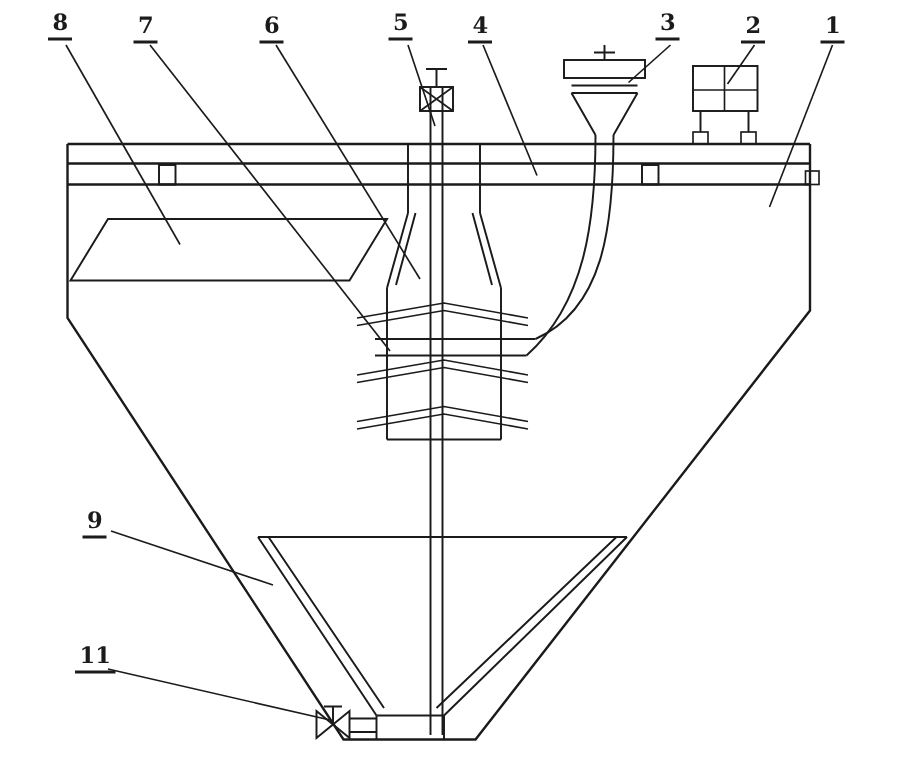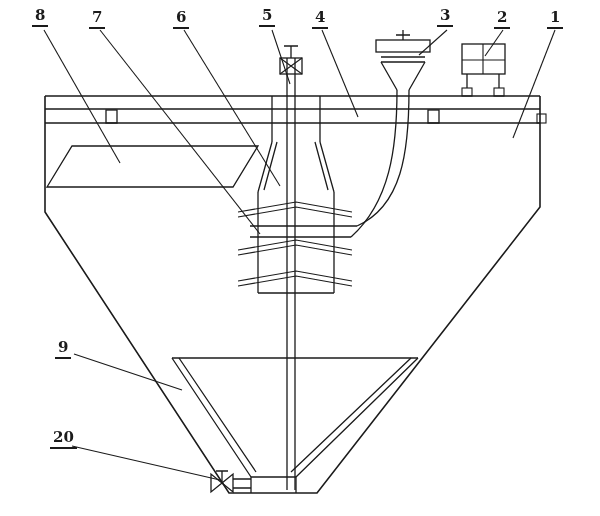--- a/index.html
+++ b/index.html
@@ -124,15 +124,15 @@
 
   <div class="ref-label" style="left:32px;  top:8px;">8</div>
   <div class="ref-label" style="left:89px;  top:10px;">7</div>
   <div class="ref-label" style="left:173px; top:10px;">6</div>
   <div class="ref-label" style="left:259px; top:8px;">5</div>
   <div class="ref-label" style="left:312px; top:10px;">4</div>
   <div class="ref-label" style="left:437px; top:8px;">3</div>
   <div class="ref-label" style="left:494px; top:10px;">2</div>
   <div class="ref-label" style="left:547px; top:10px;">1</div>
   <div class="ref-label" style="left:55px;  top:340px;">9</div>
-  <div class="ref-label" style="left:50px;  top:430px;">20</div>
+  <div class="ref-label" style="left:50px;  top:430px;">11</div>
 
 </div>
 
 </body></html>

